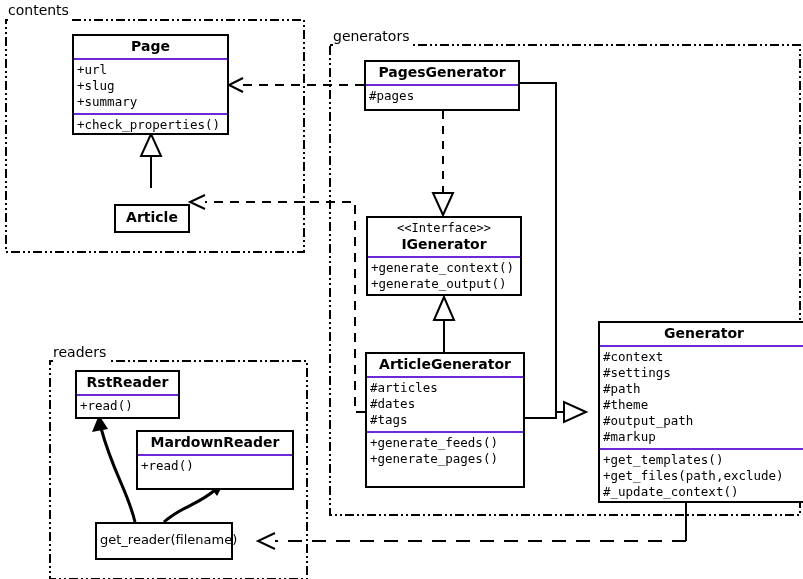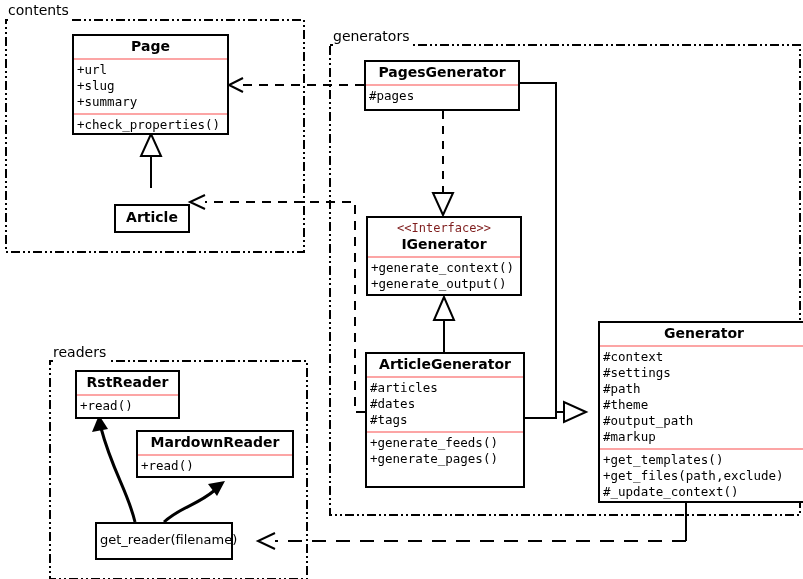--- a/index.html
+++ b/index.html
@@ -38,37 +38,37 @@
     position: absolute;
     box-sizing: border-box;
     background: #ffffff;
     border: 2px solid #000000;
   }
   .uml .sect {
     box-sizing: border-box;
     padding: 2px 3px 3px 3px;
   }
   .uml .sect + .sect {
-    border-top: 2px solid #fca5a5;
+    border-top: 2px solid #6d28d9;
   }
   .uml .cname {
     font-family: "DejaVu Sans", sans-serif;
     font-size: 14px;
     font-weight: bold;
     text-align: center;
     color: #000000;
     line-height: 17px;
     white-space: nowrap;
   }
   .uml .stereo {
     font-family: "DejaVu Sans Mono", monospace;
     font-size: 12px;
     font-weight: normal;
     text-align: center;
-    color: #7f1d1d;
+    color: #000000;
     line-height: 16px;
     white-space: nowrap;
   }
   .uml .mem {
     font-family: "DejaVu Sans Mono", monospace;
     font-size: 12.5px;
     color: #000000;
     line-height: 16px;
     white-space: nowrap;
     text-align: left;
@@ -230,21 +230,21 @@
 
   <div class="uml" style="left:75px; top:370px; width:105px; height:49px;">
     <div class="sect">
       <div class="cname">RstReader</div>
     </div>
     <div class="sect">
       <div class="mem">+read()</div>
     </div>
   </div>
 
-  <div class="uml" style="left:136px; top:430px; width:158px; height:48px;">
+  <div class="uml" style="left:136px; top:430px; width:158px; height:60px;">
     <div class="sect">
       <div class="cname">MardownReader</div>
     </div>
     <div class="sect">
       <div class="mem">+read()</div>
     </div>
   </div>
 
   <div class="uml plain" style="left:95px; top:522px; width:138px; height:38px;">
     <div class="sect" style="padding-top:6px;">

